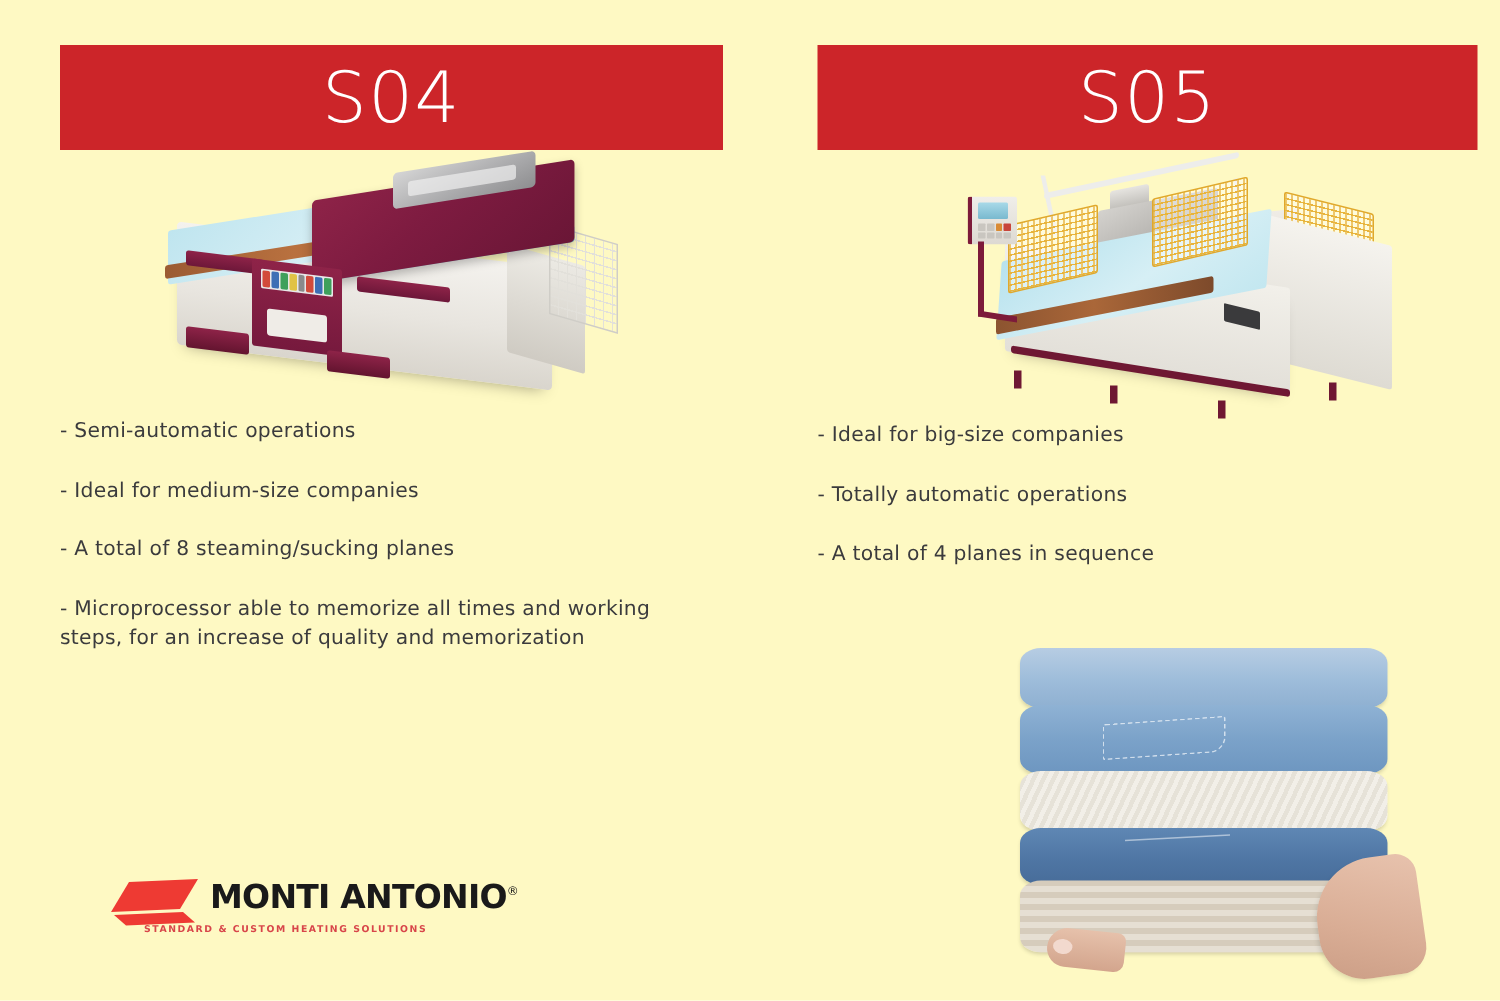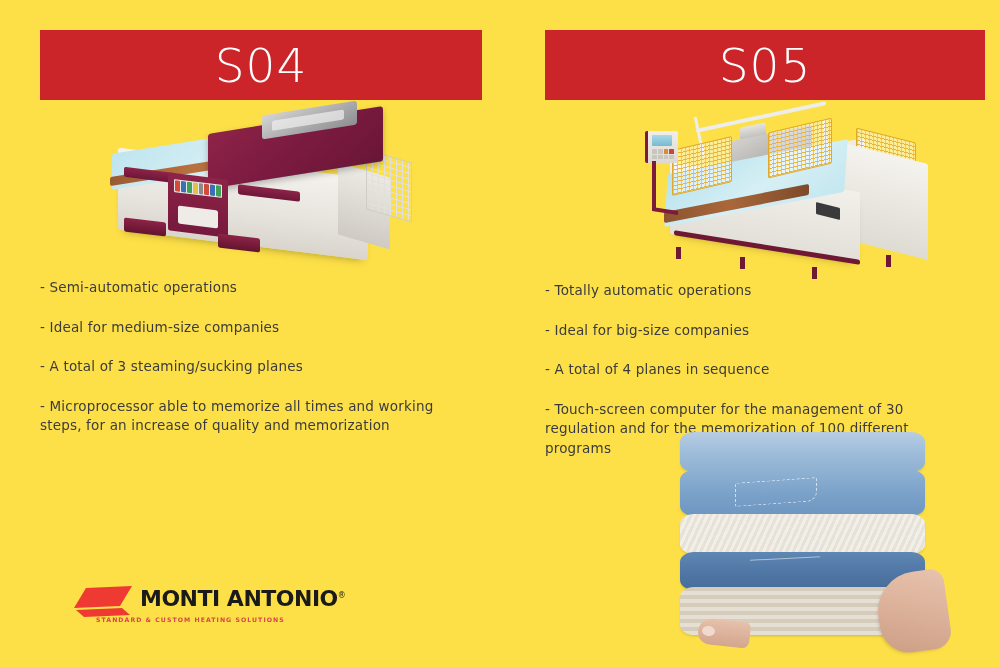--- a/index.html
+++ b/index.html
@@ -4,21 +4,21 @@
 <title>Monti Antonio S04 S05</title>
 <style>
   html,body{margin:0;padding:0;}
   body{
     width:1000px;height:667px;
     background:#ffffff;
     font-family:"Liberation Sans", sans-serif;
     overflow:hidden;
     position:relative;
   }
-  .slide{position:absolute;inset:0;background:#fde047;}
+  .slide{position:absolute;inset:0;background:#fef9c3;}
 
   
   .col{position:absolute;top:0;height:667px;}
   .col-left{left:40px;width:442px;}
   .col-right{left:545px;width:440px;}
 
   
   .title-bar{
     position:absolute;top:30px;left:0;
     width:100%;height:70px;
@@ -320,21 +320,21 @@
         </div>
         <div class="sub"></div>
       </div>
       <div class="foot f1"></div>
       <div class="foot f2"></div>
     </div>
 
     <div class="bullets left">
       <p class="bullet">- Semi-automatic operations</p>
       <p class="bullet">- Ideal for medium-size companies</p>
-      <p class="bullet">- A total of 3 steaming/sucking planes</p>
+      <p class="bullet">- A total of 8 steaming/sucking planes</p>
       <p class="bullet">- Microprocessor able to memorize all times and working steps, for an increase of quality and memorization</p>
     </div>
   </div>
 
   <div class="col col-right">
 
     <div class="title-bar">
       <span class="title-text">S05</span>
     </div>
 
@@ -369,24 +369,23 @@
             <i></i>
             <i></i>
             <i></i>
         </div>
       </div>
       <div class="hmi-post"></div>
       <div class="hmi-post-foot"></div>
     </div>
 
     <div class="bullets right">
+      <p class="bullet">- Ideal for big-size companies</p>
       <p class="bullet">- Totally automatic operations</p>
-      <p class="bullet">- Ideal for big-size companies</p>
       <p class="bullet">- A total of 4 planes in sequence</p>
-      <p class="bullet">- Touch-screen computer for the management of 30 regulation and for the memorization of 100 different programs</p>
     </div>
   </div>
 
   <div class="clothes">
     <div class="fold f1"></div>
     <div class="fold f2"></div>
     <div class="fold f3"></div>
     <div class="fold f4"></div>
     <div class="fold f5"></div>
     <div class="hand"></div>

